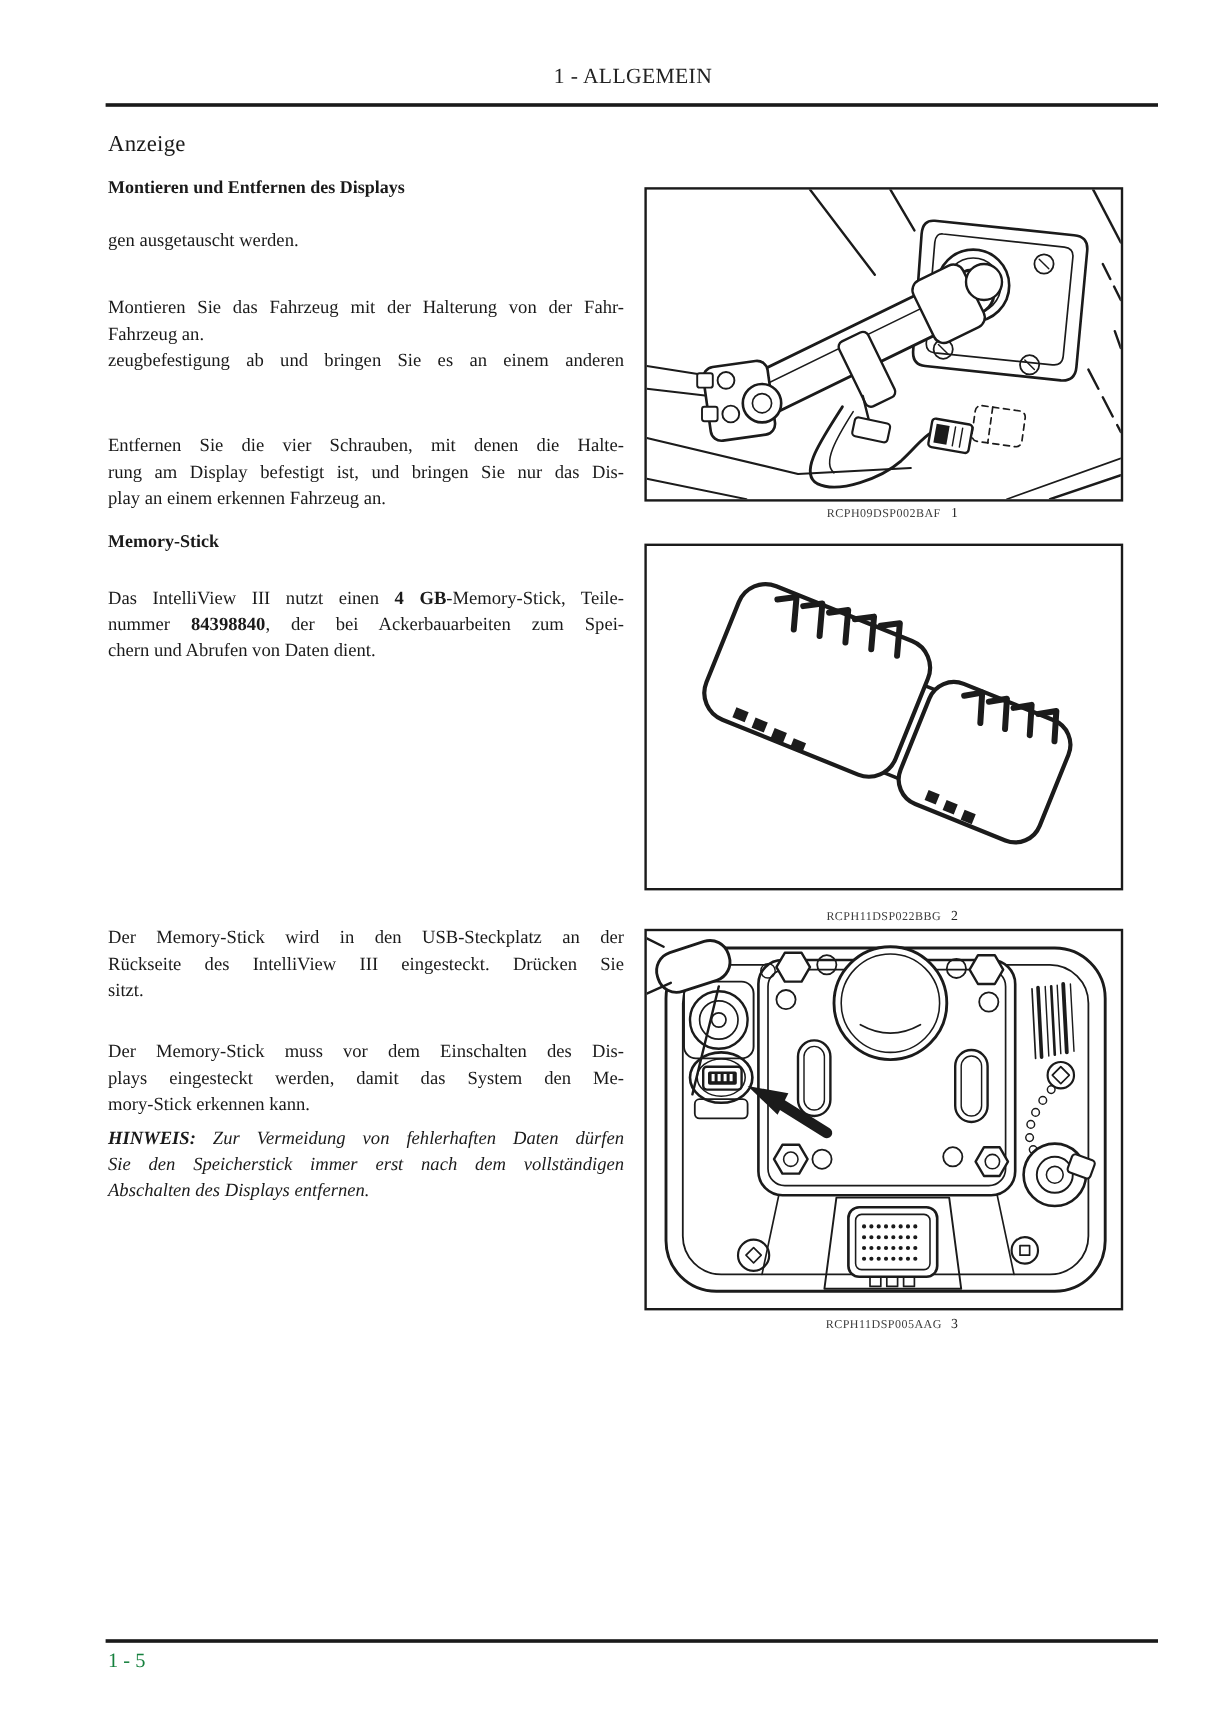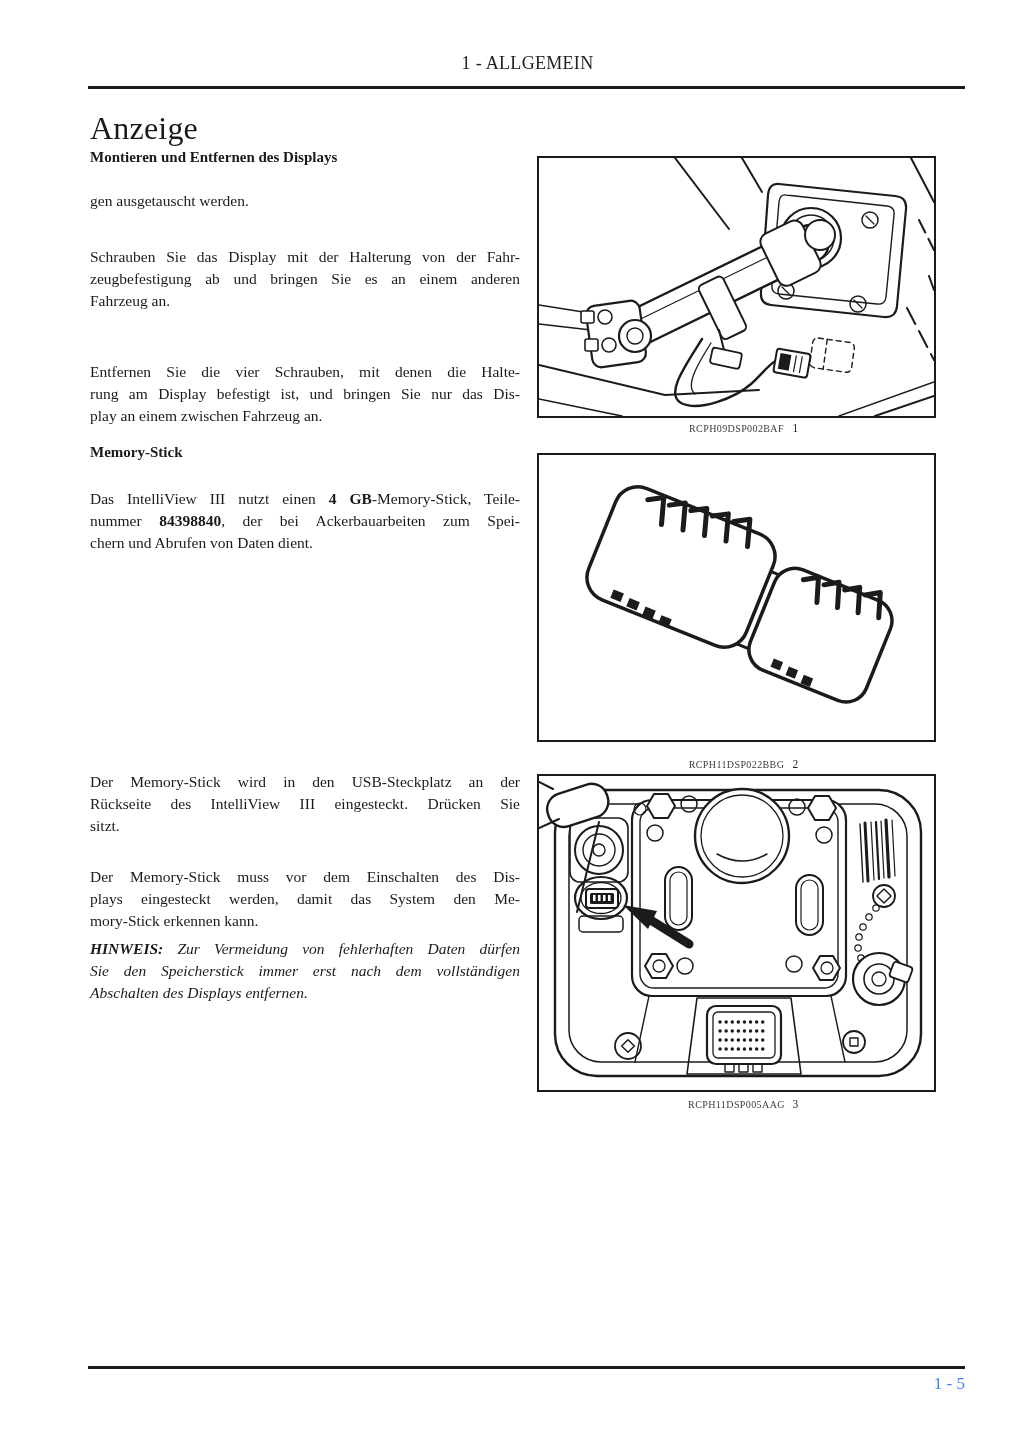--- a/index.html
+++ b/index.html
@@ -1,25 +1,25 @@
 <!DOCTYPE html>
 <html><head>
 <meta charset="utf-8">
 <style>
   html,body{margin:0;padding:0;background:#fff;}
   .page{position:relative;width:1024px;height:1447px;background:#ffffff;
         font-family:Liberation Serif, serif;color:#1a1a1a;overflow:hidden;padding-left:43px;}
   .hdr{position:absolute;top:53px;left:90px;width:875px;text-align:center;
        font-size:18px;color:#222;letter-spacing:0.3px;}
-  .ftr{position:absolute;top:1374px;left:90px;width:875px;text-align:right;
-       font-size:17px;color:#3b82f6;}
+  .ftr{position:absolute;top:1374px;left:90px;width:875px;text-align:left;
+       font-size:17px;color:#15803d;}
   .rule{position:absolute;left:88px;width:877px;height:2.5px;background:#1a1a1a;}
   .rule-top{top:86px;}
   .rule-bot{top:1366px;}
-  .title{position:absolute;top:110px;left:90px;margin:0;font-size:32px;
+  .title{position:absolute;top:110px;left:90px;margin:0;font-size:19px;
          font-weight:400;letter-spacing:0.2px;}
   .h2{position:absolute;left:90px;margin:0;font-size:15px;font-weight:700;}
   .h2-mount{top:149px;}
   .h2-mem{top:444px;}
   .para{position:absolute;left:90px;width:430px;font-size:15.5px;}
   .pline{line-height:22px;white-space:normal;}
   .jl{text-align:justify;text-align-last:justify;}
   .bseg{font-weight:700;}
   .note{font-style:italic;}
   .fig{position:absolute;left:537px;width:399px;border:2px solid #1a1a1a;
@@ -44,28 +44,28 @@
   <div class="hdr">1 - ALLGEMEIN</div>
   <div class="rule rule-top"></div>
 
   <h1 class="title">Anzeige</h1>
 
   <h2 class="h2 h2-mount">Montieren und Entfernen des Displays</h2>
   <div class="para" style="top:190px">
       <div class="pline"><span>gen ausgetauscht werden.</span></div>
     </div>
   <div class="para" style="top:246px">
-      <div class="pline jl"><span>Schrauben Sie das Display mit der Halterung von der Fahr-</span></div>
+      <div class="pline jl"><span>Montieren Sie das Fahrzeug mit der Halterung von der Fahr-</span></div>
+      <div class="pline"><span>Fahrzeug an.</span></div>
       <div class="pline jl"><span>zeugbefestigung ab und bringen Sie es an einem anderen</span></div>
-      <div class="pline"><span>Fahrzeug an.</span></div>
     </div>
   <div class="para" style="top:361px">
       <div class="pline jl"><span>Entfernen Sie die vier Schrauben, mit denen die Halte-</span></div>
       <div class="pline jl"><span>rung am Display befestigt ist, und bringen Sie nur das Dis-</span></div>
-      <div class="pline"><span>play an einem zwischen Fahrzeug an.</span></div>
+      <div class="pline"><span>play an einem erkennen Fahrzeug an.</span></div>
     </div>
 
   <h2 class="h2 h2-mem">Memory-Stick</h2>
   <div class="para" style="top:488px">
       <div class="pline jl"><span>Das IntelliView III nutzt einen </span><span class="bseg">4 GB</span><span>-Memory-Stick, Teile-</span></div>
       <div class="pline jl"><span>nummer </span><span class="bseg">84398840</span><span>, der bei Ackerbauarbeiten zum Spei-</span></div>
       <div class="pline"><span>chern und Abrufen von Daten dient.</span></div>
     </div>
 
   <div class="para" style="top:771px">

